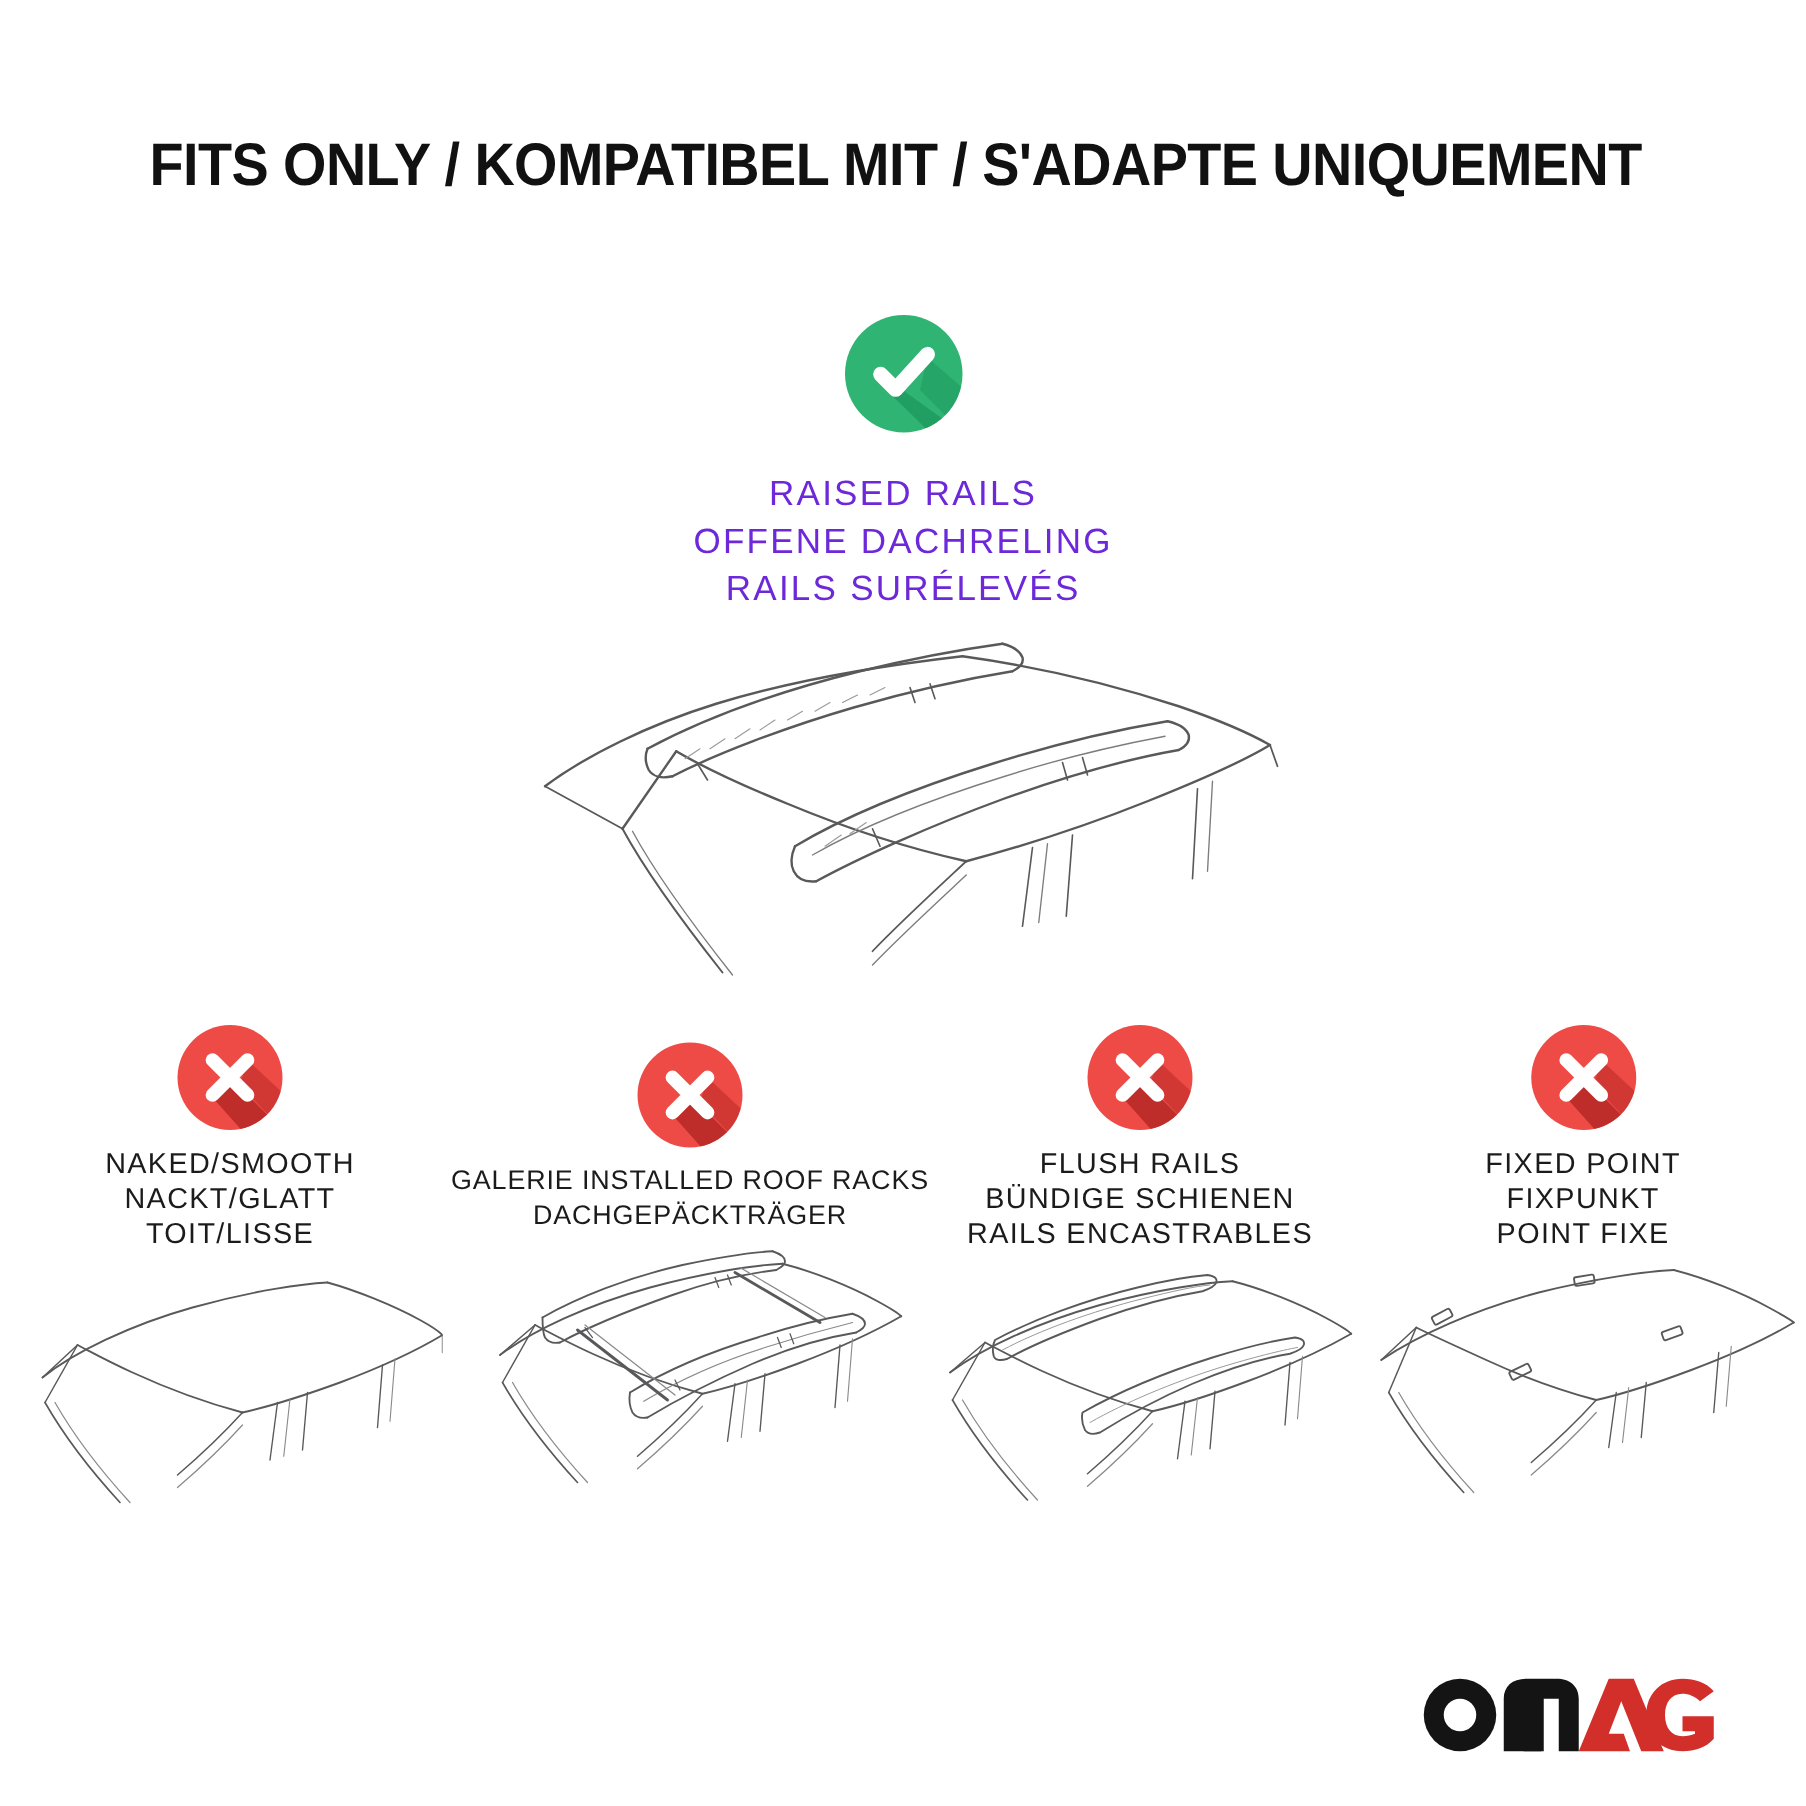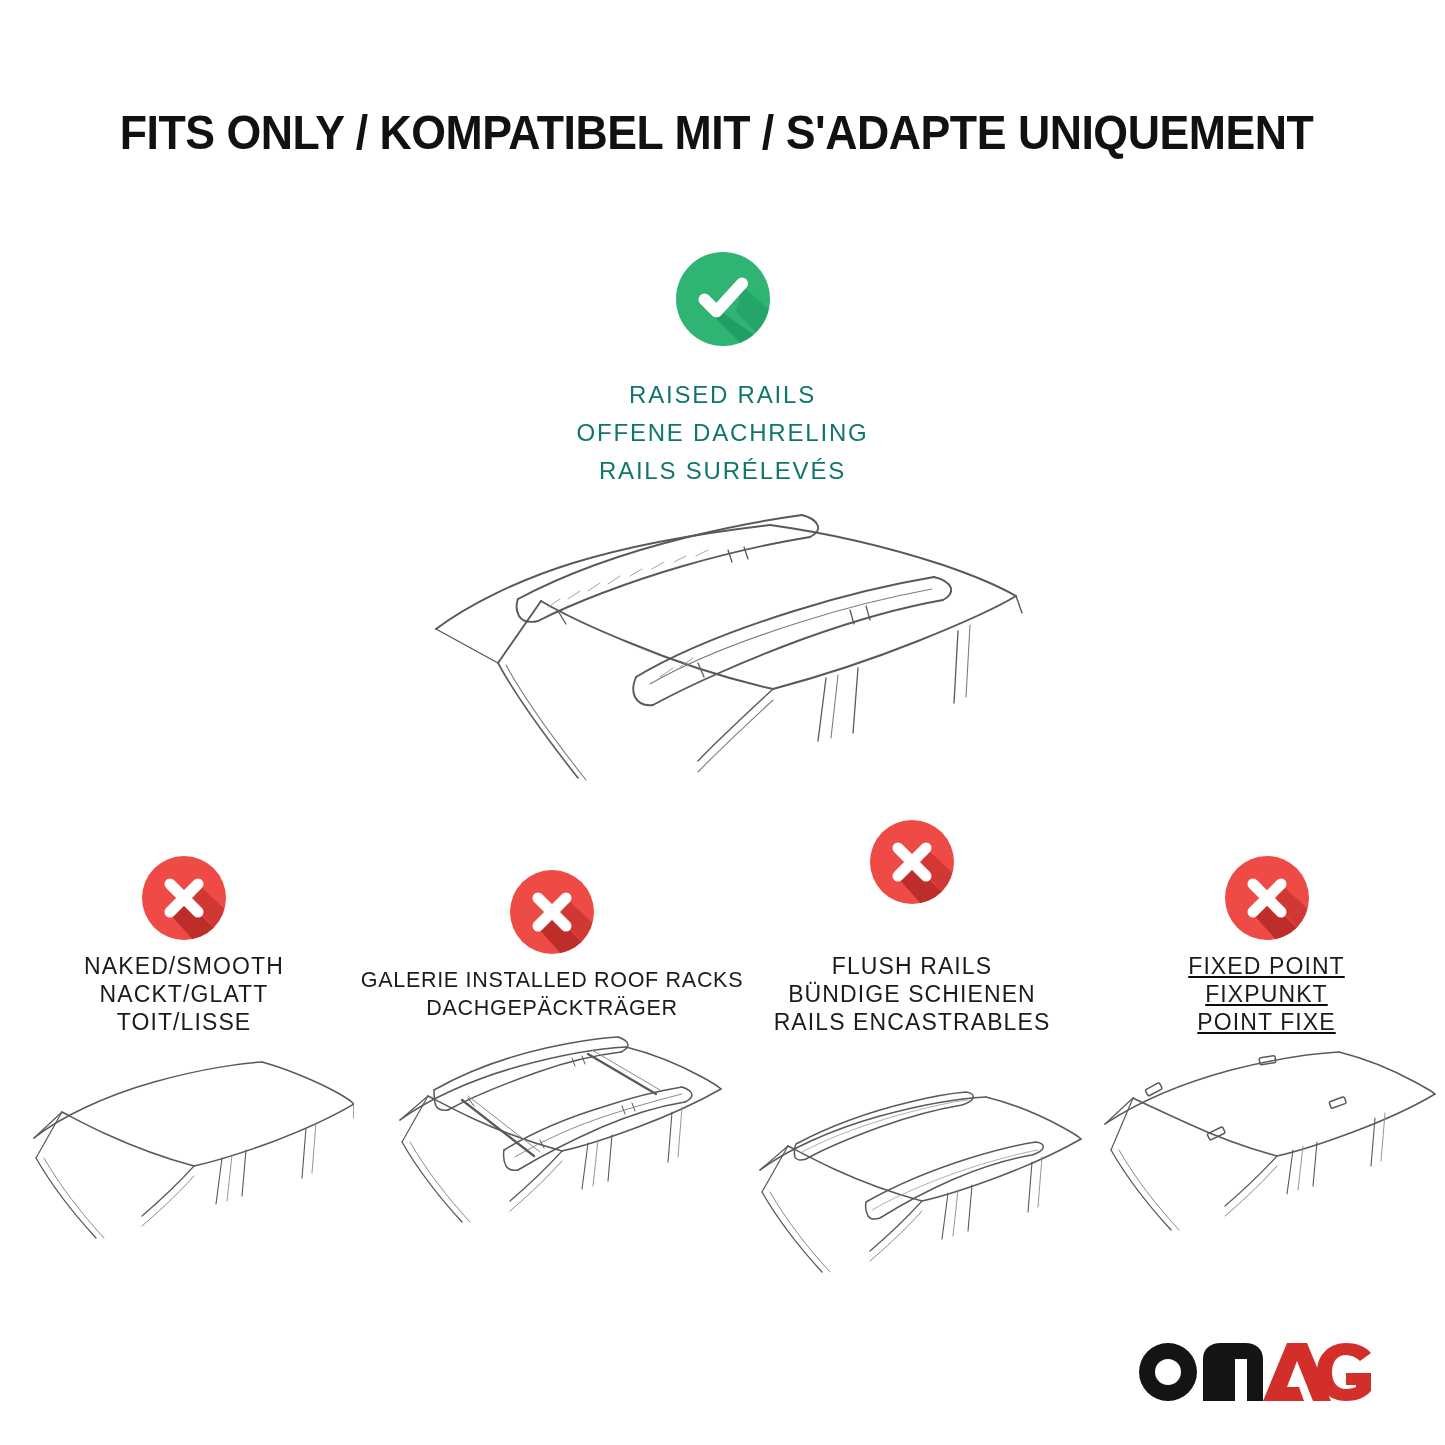--- a/index.html
+++ b/index.html
@@ -53,24 +53,24 @@
   }
   .badge svg { display: block; }
 
   .ok-labels {
     margin-top: 28px;
     text-align: center;
   }
   .ok-labels .line {
     font-family: "Liberation Sans", sans-serif;
     font-weight: 400;
-    font-size: 24px;
+    font-size: 28px;
     line-height: 38px;
     letter-spacing: 1.8px;
-    color: #0f766e;
+    color: #6d28d9;
     white-space: nowrap;
   }
 
   
   .main-illustration {
     position: absolute;
     top: 495px;
     left: 398px;
     width: 640px;
     height: 300px;
@@ -87,22 +87,22 @@
     align-items: center;
   }
   .no-col {
     flex: 0 0 auto;
     display: flex;
     flex-direction: column;
     align-items: center;
   }
   .no-col.c0 { width: 368px; }
   .no-col.c1 { width: 368px; }
-  .no-col.c2 { width: 352px; gap: 36px; }
-  .no-col.c3 { width: 357px; text-decoration: underline; }
+  .no-col.c2 { width: 352px; }
+  .no-col.c3 { width: 357px; }
 
   .badge-sm {
     position: relative;
     width: 88px;
     height: 88px;
   }
   .badge-sm svg { display: block; }
 
   .no-labels {
     margin-top: 10px;

